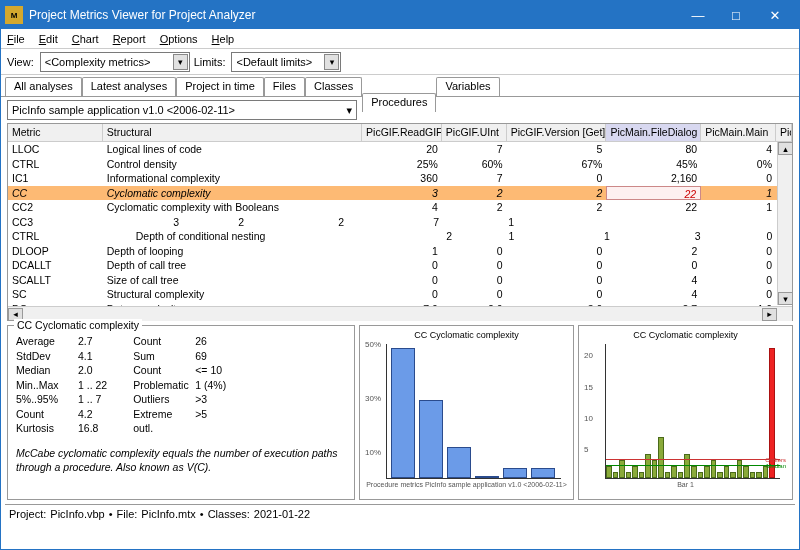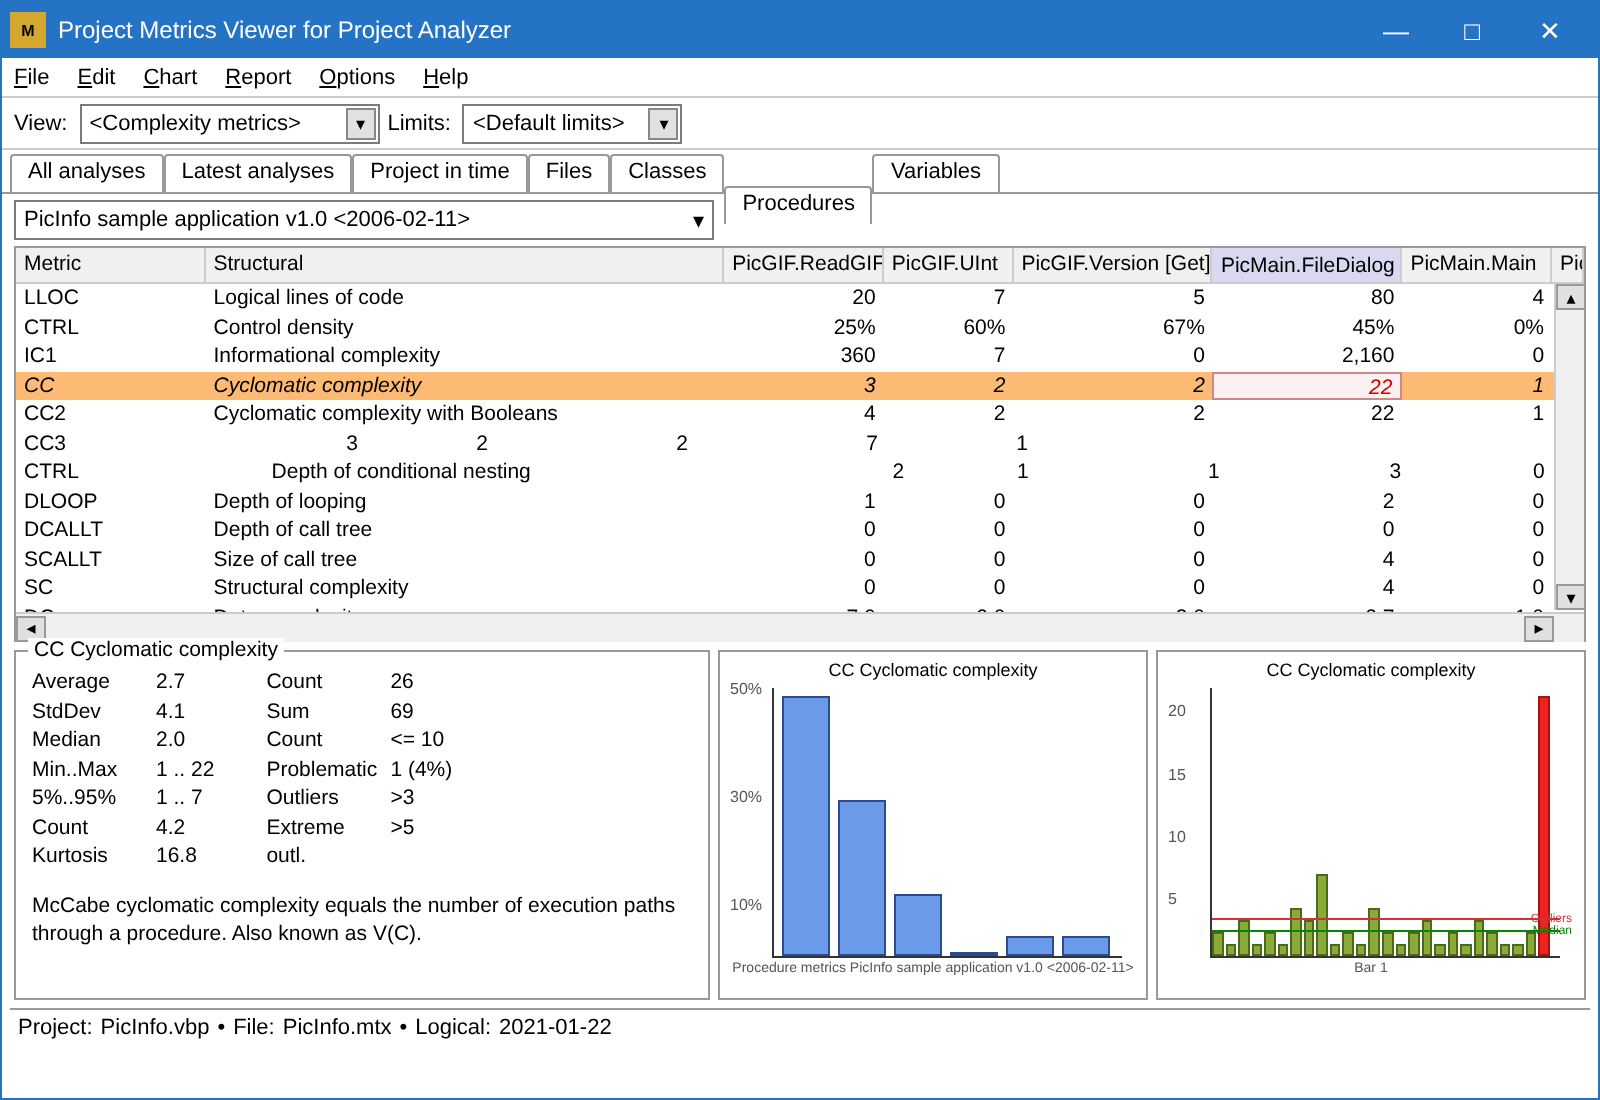--- a/index.html
+++ b/index.html
@@ -36,21 +36,21 @@
   .scroll-controls { height: 15px; background:#f0f0f0; border-top:1px solid #ccc; display:flex; justify-content:space-between; align-items:center;}
   .sc-btn { width:15px; height:13px; background:#e0e0e0; border:1px solid #999; font-size:9px; display:flex;align-items:center;justify-content:center;}
   .scrollbar-vert { position:absolute; right:0; top:18px; bottom:15px; width:15px; background:#f0f0f0; border-left:1px solid #ccc; display:flex; flex-direction:column; justify-content:space-between;}
   .bottom { display: flex; margin: 4px 6px 0 6px; gap: 4px; height: 175px; }
   .stats-panel { border: 1px solid #999; flex: 1.05; padding: 4px 8px; position: relative; }
   .stats-panel legend { position:absolute; top:-7px; left:6px; background:#fff; padding:0 3px; font-size:10.5px;}
   .stats-cols { display: flex; gap: 26px; margin-top:4px;}
   .stats-col { font-size: 10.5px; line-height: 14.5px; }
   .stats-col .row { display:flex; gap:10px;}
   .stats-col .lbl { width: 52px; }
-  .stats-desc { margin-top: 10px; font-size: 10.5px; line-height: 14px; }
+  .stats-desc { margin-top: 10px; font-size: 10.5px; line-height: 14px; font-style: italic; }
   .chart-panel { border: 1px solid #999; width: 215px; padding: 2px; position:relative; }
   .chart-title { text-align:center; font-size:9px; margin:2px 0;}
   .chart-area { height: 135px; position:relative; border-left:1px solid #333; border-bottom:1px solid #333; margin:4px 10px 0 24px;}
   .bar { position:absolute; bottom:0; background:#6b9be8; border:1px solid #2a4b8d;}
   .bar.green { background:#8aaa3a; border-color:#4a6a1a;}
   .bar.red { background:#e22; border-color:#a11;}
   .ylabel { position:absolute; left:-22px; font-size:8px; color:#555;}
   .hline { position:absolute; left:0; right:0; border-top:1px solid;}
   .chart-foot { font-size:7px; text-align:center; color:#555; margin-top:2px;}
   .status { border-top: 1px solid #999; margin: 4px 4px 2px 4px; padding: 3px 4px; font-size: 11px; display:flex; gap:4px;}
@@ -370,15 +370,15 @@
   </div>
 </div>
 
 <div class="status">
   <span>Project:</span>
   <span>PicInfo.vbp</span>
   <span>•</span>
   <span>File:</span>
   <span>PicInfo.mtx</span>
   <span>•</span>
-  <span>Logical:</span>
+  <span>Classes:</span>
   <span>2021-01-22</span>
 </div>
 
 </body></html>

